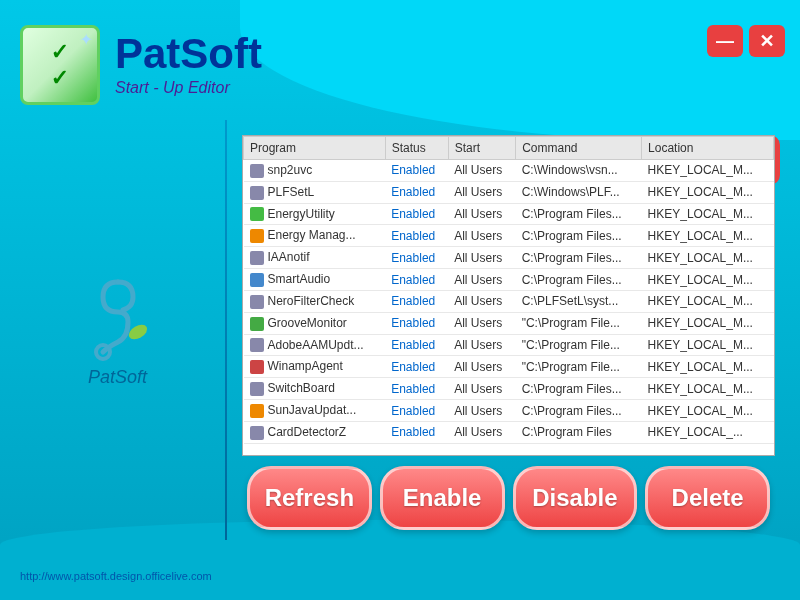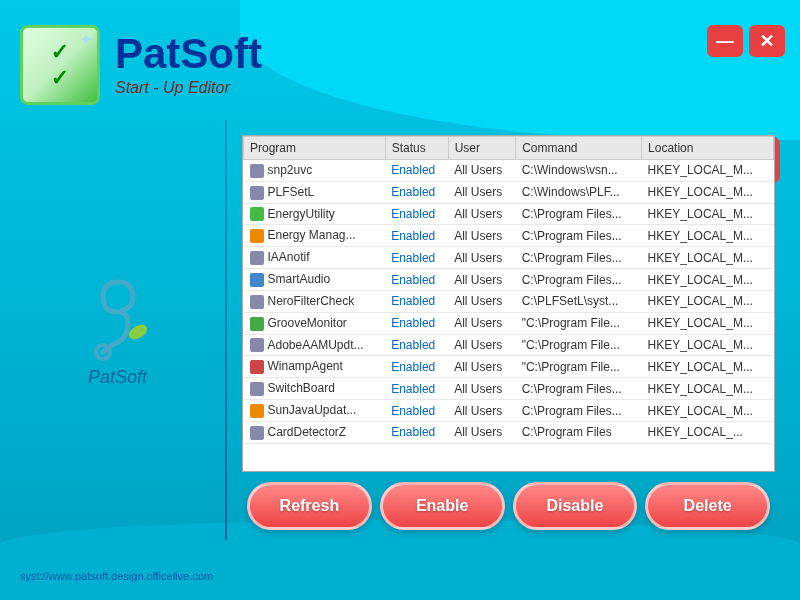--- a/index.html
+++ b/index.html
@@ -99,21 +99,21 @@
       margin-left: 15px;
     }
     .title-text h1 {
       font-size: 42px;
       font-weight: bold;
       color: #003399;
       line-height: 1;
     }
     .title-text p {
       font-size: 16px;
-      color: #7f1d1d;
+      color: #4c1d95;
       font-style: italic;
       margin-top: 4px;
     }
 
     
     .window-controls {
       position: absolute;
       top: 15px;
       right: 5px;
       display: flex;
@@ -246,24 +246,24 @@
     
     .bottom-buttons {
       display: flex;
       gap: 8px;
       margin-top: 10px;
       padding: 0 5px;
     }
 
     .action-btn {
       flex: 1;
-      height: 48px;
+      height: 64px;
       border-radius: 24px;
       border: 3px solid rgba(255,255,255,0.6);
-      font-size: 16px;
+      font-size: 24px;
       font-weight: bold;
       color: white;
       cursor: pointer;
       text-shadow: 0 1px 2px rgba(0,0,0,0.3);
       box-shadow: 0 3px 6px rgba(0,0,0,0.2);
     }
 
     .btn-refresh { background: linear-gradient(180deg, #ff8888, #ee4444); }
     .btn-enable { background: linear-gradient(180deg, #ff8888, #ee4444); }
     .btn-disable { background: linear-gradient(180deg, #ff8888, #ee4444); }
@@ -336,21 +336,21 @@
 
   <div class="main-content">
 
     <div class="table-container">
       <div class="table-wrapper">
         <table>
           <thead>
             <tr>
               <th>Program</th>
               <th>Status</th>
-              <th>User</th>
+              <th>Start</th>
               <th>Command</th>
               <th>Location</th>
             </tr>
           </thead>
           <tbody id="table-body">
           <tr>
                 <td><span style="display: inline-block; width: 14px; height: 14px; background: rgb(136, 136, 170); border-radius: 2px; margin-right: 4px; vertical-align: middle;"></span>snp2uvc</td>
                 <td class="status-enabled">Enabled</td>
                 <td>All Users</td>
                 <td>C:\Windows\vsn...</td>
@@ -447,16 +447,16 @@
 
     <div class="bottom-buttons">
       <button class="action-btn btn-refresh">Refresh</button>
       <button class="action-btn btn-enable">Enable</button>
       <button class="action-btn btn-disable">Disable</button>
       <button class="action-btn btn-delete">Delete</button>
     </div>
   </div>
 
   <div class="footer">
-    <a style="color:#0055aa; text-decoration:none;">syst://www.patsoft.design.officelive.com</a>
+    <a style="color:#0055aa; text-decoration:none;">http://www.patsoft.design.officelive.com</a>
   </div>
 
 </div>
 
 </body></html>

